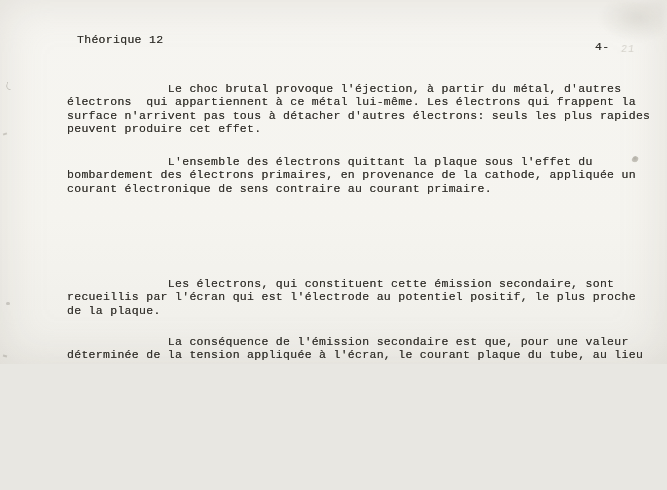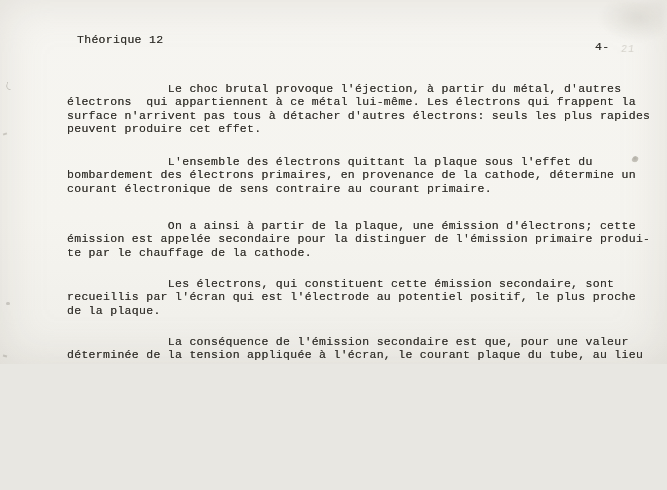--- a/index.html
+++ b/index.html
@@ -90,26 +90,23 @@
   <div class="typed page-number">4-</div>
 
   <div class="ghost-num">21</div>
 
   <p class="typed para p1">              Le choc brutal provoque l'éjection, à partir du métal, d'autres
 électrons  qui appartiennent à ce métal lui-même. Les électrons qui frappent la
 surface n'arrivent pas tous à détacher d'autres électrons: seuls les plus rapides
 peuvent produire cet effet.</p>
 
   <p class="typed para p2">              L'ensemble des électrons quittant la plaque sous l'effet du
-bombardement des électrons primaires, en provenance de la cathode, détermine un
+bombardement des électrons primaires, en provenance de la cathode, appliquée un
 courant électronique de sens contraire au courant primaire.</p>
 
-  <p class="typed para p3">              On a ainsi à partir de la plaque, une émission d'électrons; cette
-émission est appelée secondaire pour la distinguer de l'émission primaire produi-
-te par le chauffage de la cathode.</p>
 
   <p class="typed para p5">              La conséquence de l'émission secondaire est que, pour une valeur
 déterminée de la tension appliquée à l'écran, le courant plaque du tube, au lieu
 d'augmenter progressivement avec la tension de la plaque, diminue de façon carac-
 téristique.</p>
 
   <p class="typed para p4">              Les électrons, qui constituent cette émission secondaire, sont
 recueillis par l'écran qui est l'électrode au potentiel positif, le plus proche
 de la plaque.</p>
 

